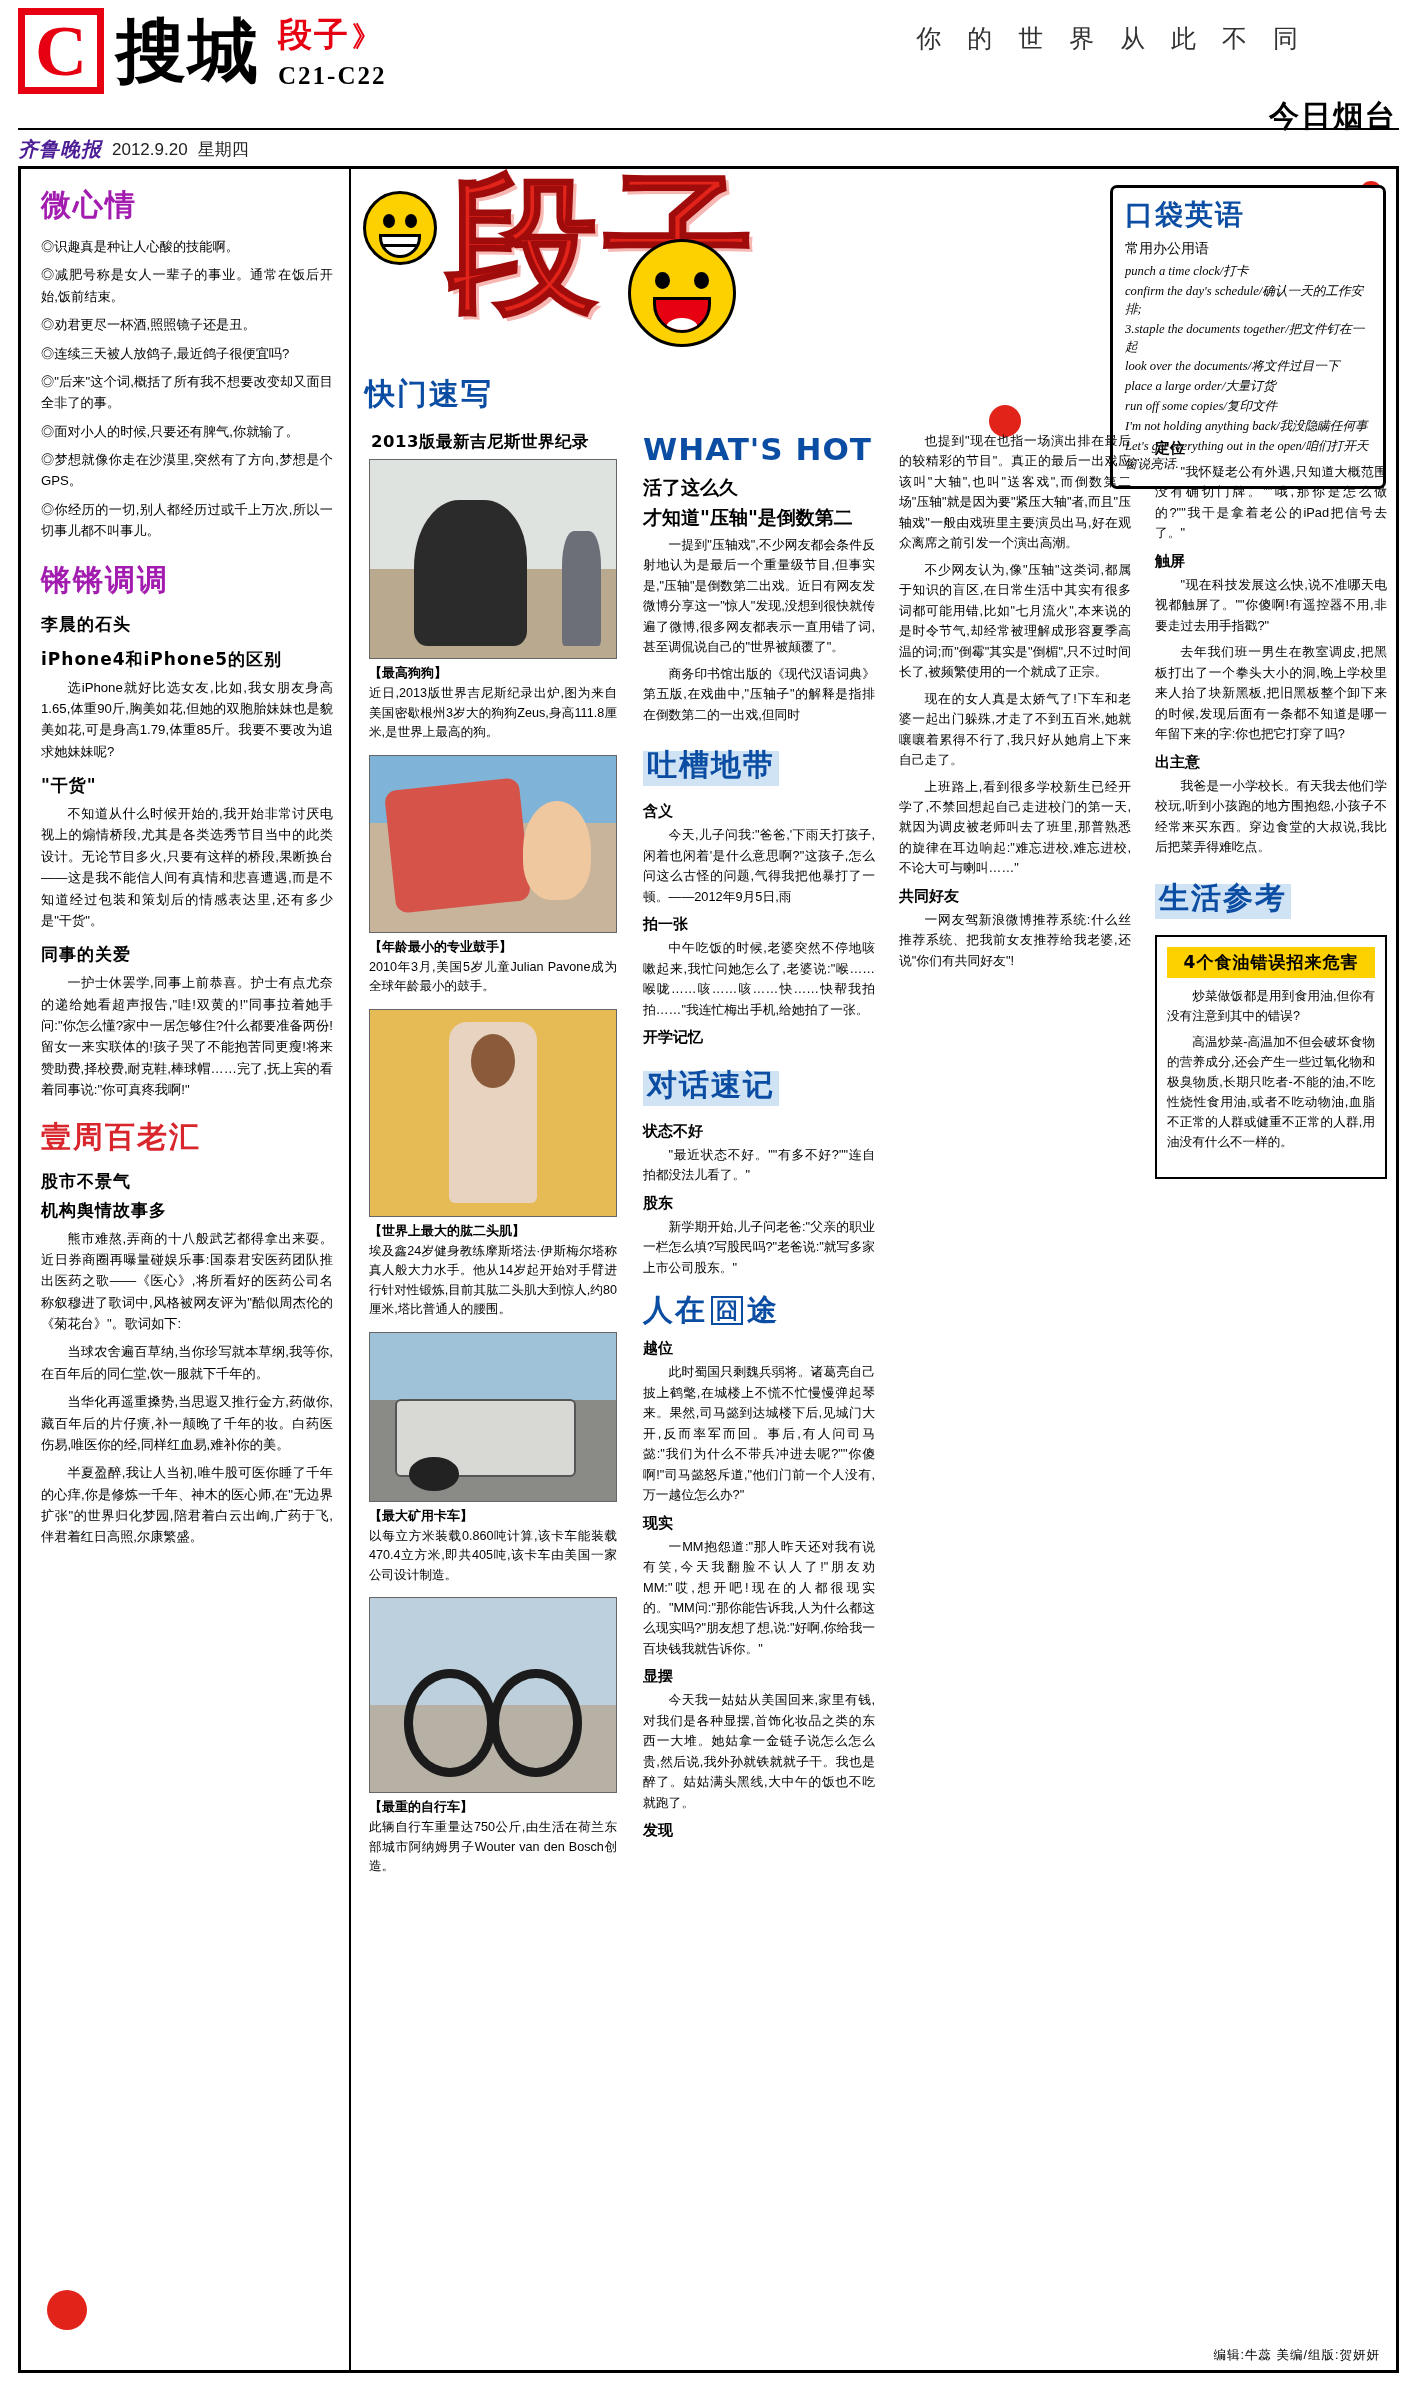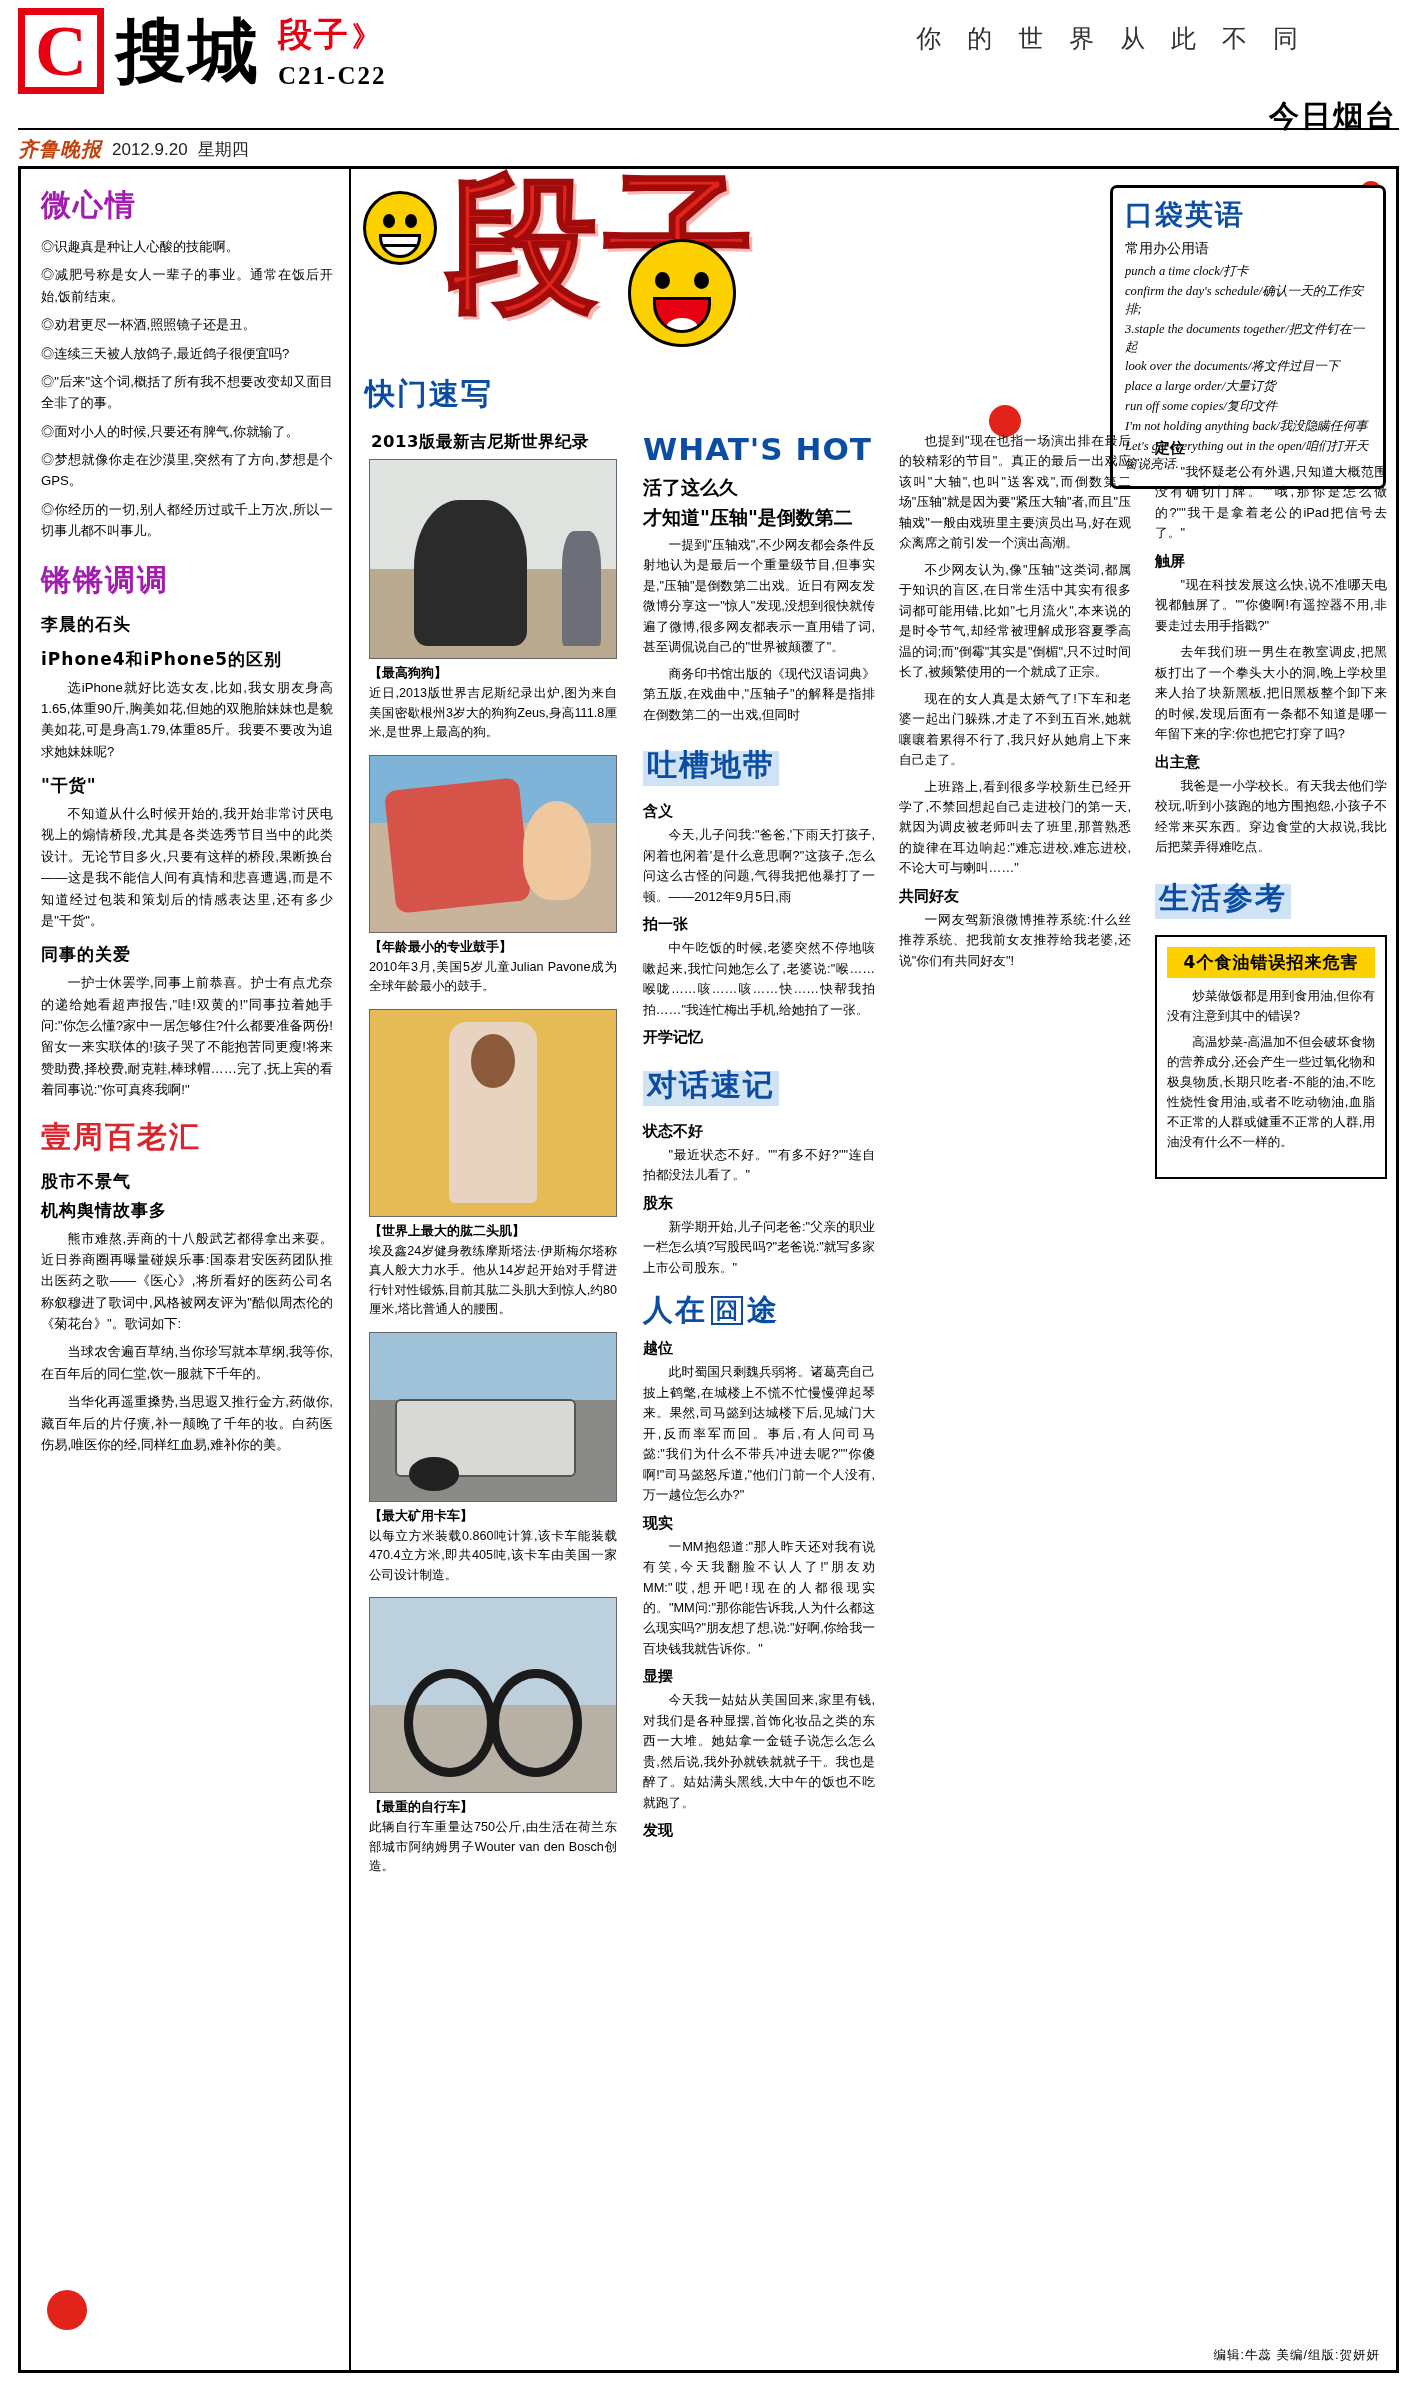--- a/index.html
+++ b/index.html
@@ -64,21 +64,21 @@
   }
   .rule-row {
     position:absolute; left:18px; right:18px; top: 128px;
     border-top: 2px solid #000;
   }
   .paper-line {
     position:absolute; left: 18px; top: 136px;
     display:flex; align-items:center; gap:10px;
   }
   .paper-name {
-    color:#c2410c; font-weight:bold; font-size:20px; letter-spacing:1px;
+    color:#4c1d95; font-weight:bold; font-size:20px; letter-spacing:1px;
     font-family:"DejaVu Sans", sans-serif;
     font-style: italic;
   }
   .paper-date { font-size:17px; color:#222; font-family:"Liberation Sans", sans-serif;}
   .paper-week { font-size:17px; color:#222; }
 
   
   .page {
     position:absolute; left: 18px; top: 166px; right: 18px; bottom: 10px;
     border-top: 3px solid #000;
@@ -305,20 +305,21 @@
 
     <h3 class="sub">同事的关爱</h3>
     <p class="leadp ind">一护士休罢学,同事上前恭喜。护士有点尤奈的递给她看超声报告,"哇!双黄的!"同事拉着她手问:"你怎么懂?家中一居怎够住?什么都要准备两份!留女一来实联体的!孩子哭了不能抱苦同更瘦!将来赞助费,择校费,耐克鞋,棒球帽……完了,抚上宾的看着同事说:"你可真疼我啊!"</p>
 
     <h2 class="sec red" style="margin-top:16px">壹周百老汇</h2>
     <h3 class="sub">股市不景气</h3>
     <h3 class="sub" style="margin-top:0">机构舆情故事多</h3>
     <p class="leadp ind">熊市难熬,弄商的十八般武艺都得拿出来耍。近日券商圈再曝量碰娱乐事:国泰君安医药团队推出医药之歌——《医心》,将所看好的医药公司名称叙穆进了歌词中,风格被网友评为"酷似周杰伦的《菊花台》"。歌词如下:</p>
     <p class="leadp ind">当球农舍遍百草纳,当你珍写就本草纲,我等你,在百年后的同仁堂,饮一服就下千年的。</p>
     <p class="leadp ind">当华化再遥重搡势,当思遐又推行金方,药做你,藏百年后的片仔癀,补一颠晚了千年的妆。白药医伤易,唯医你的经,同样红血易,难补你的美。</p>
+    <p class="leadp ind">半夏盈醉,我让人当初,唯牛股可医你睡了千年的心痒,你是修炼一千年、神木的医心师,在"无边界扩张"的世界归化梦园,陪君着白云出峋,广药于飞,伴君着红日高照,尔康繁盛。</p>
 
     <div class="dot-bl"></div>
   </div>
 
   <div class="col-main">
 
     <div class="banner">
       <div class="smiley-a">
         <div class="eye l"></div>
             <div class="eye r"></div>

